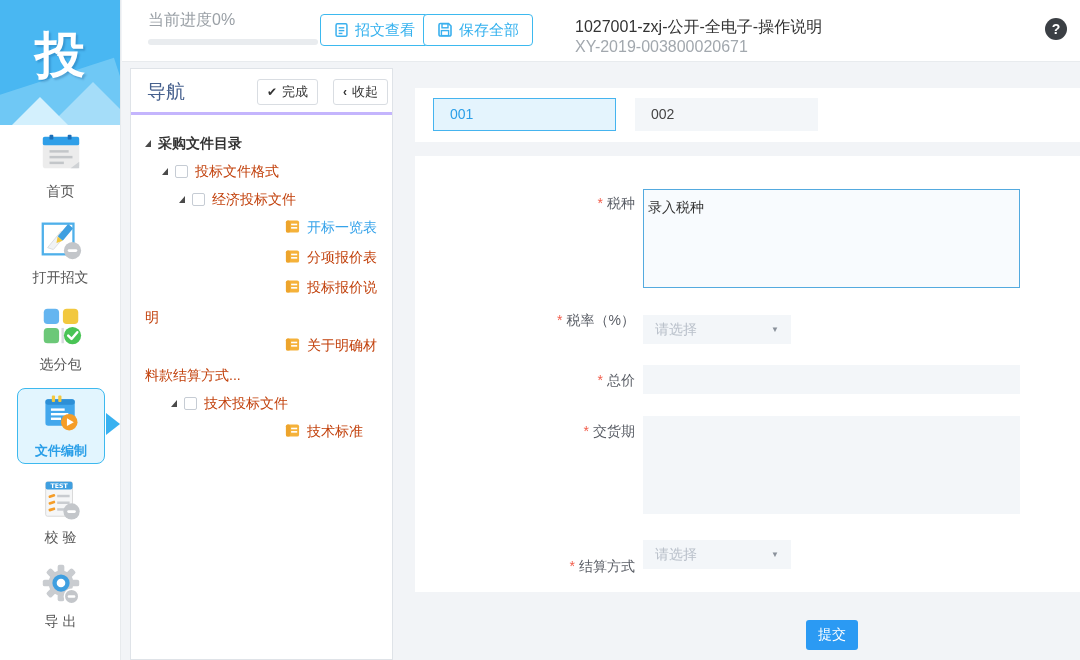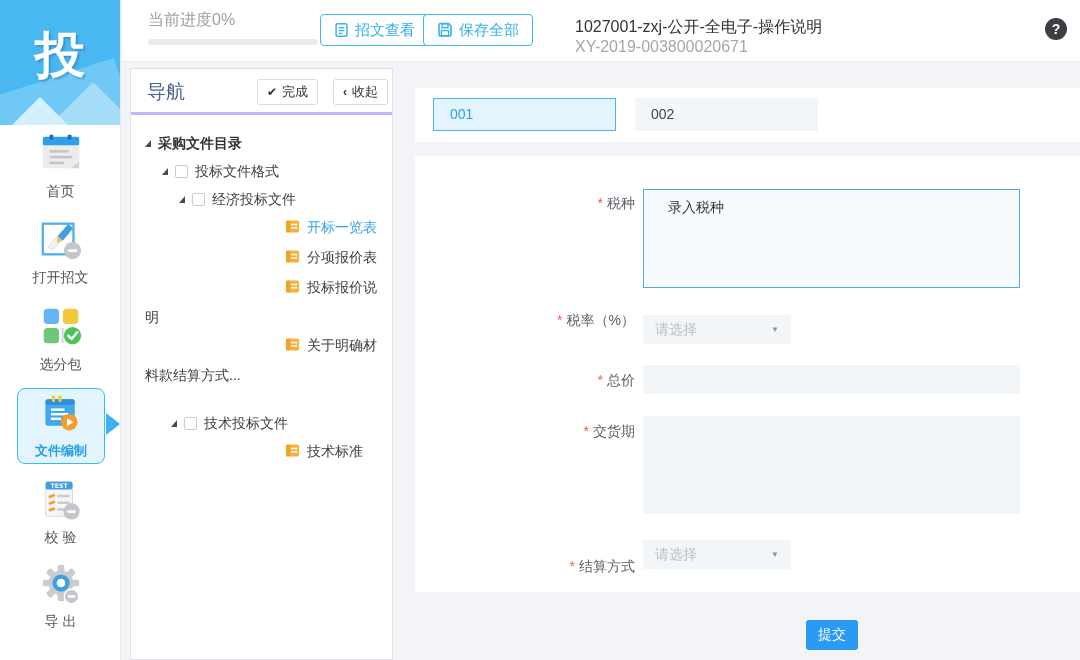--- a/index.html
+++ b/index.html
@@ -53,44 +53,44 @@
     background:#fff; border:1px solid #dfe3e8; }
   .nav-header { height:46px; border-bottom:3px solid #c4b5fd; position:relative; }
   .nav-title { position:absolute; left:16px; top:10px; font-size:19px; color:#47618e; }
   .nav-btn { position:absolute; top:10px; height:26px; background:#fff; border:1px solid #d9dde2;
     border-radius:3px; font-size:13px; color:#333; padding:0 9px; cursor:pointer;
     display:flex; align-items:center; gap:5px; font-family:inherit; }
   .nav-btn .mk { font-size:12px; color:#333; }
   .btn-done { right:74px; }
   .btn-collapse { right:4px; }
   .tree { padding:14px 14px 0 14px; font-size:14px; }
-  .tnode { line-height:28px; cursor:pointer; color:#404040; }
+  .tnode { line-height:28px; cursor:pointer; color:#c2410c; }
   .tnode .tw { display:inline-block; width:0; height:0; border-left:6px solid transparent;
     border-bottom:7px solid #4a4a4a; margin-right:7px; vertical-align:1px; }
   .tnode .cb { display:inline-block; width:13px; height:13px; border:1px solid #c6ccd4;
     border-radius:2px; background:#fff; margin-right:7px; vertical-align:-2px; }
   .tnode .doc { display:inline-block; margin-right:7px; vertical-align:-2px; }
   .lvl0 { text-indent:0; font-weight:bold; color:#333; }
   .lvl1 { text-indent:17px; }
-  .lvl1b { text-indent:26px;margin-top:20px; }
+  .lvl1b { text-indent:26px; }
   .lvl2 { text-indent:34px; }
   .lvl3 { text-indent:70px; }
   .tnode.sel { color:#36a3ea; }
   
   .tabs-strip { position:absolute; left:415px; top:88px; width:665px; height:54px; background:#fff; }
   .tab { position:absolute; top:10px; width:183px; height:33px; line-height:31px;
     padding-left:16px; font-size:14px; cursor:pointer; }
   .tab.active { left:18px; background:#e4f4fd; border:1px solid #45b4ef; color:#2b9fe8; }
   .tab.plain { left:220px; background:#f3f6f9; color:#444; line-height:33px; }
   .form-panel { position:absolute; left:415px; top:156px; width:665px; height:436px; background:#fff; }
   .f-label { position:absolute; left:0; width:220px; text-align:right; font-size:14px; color:#5a5e66; }
   .f-label .req { color:#f25c4a; margin-right:4px; }
   .ctl { position:absolute; left:228px; background:#f3f6f9; font-size:14px; }
   .ta-focus { width:377px; height:99px; background:#f8fbfe; border:1px solid #54aadf;
-    padding:9px 24px; color:#333; }
+    padding:9px 4px; color:#333; }
   .ta-plain { width:377px; height:98px; }
   .inp { width:377px; height:29px; }
   .sel-box { width:148px; height:29px; line-height:29px; padding:0 12px; color:#b9c0ca; cursor:pointer; }
   .sel-box .caret { float:right; font-size:8px; color:#8a919b; line-height:29px; }
   .submit-btn { position:absolute; left:806px; top:620px; width:52px; height:30px;
     background:#2b9af3; border:none; border-radius:3px; color:#fff; font-size:14px;
     cursor:pointer; font-family:inherit; }
 </style>
 </head>
 <body>

